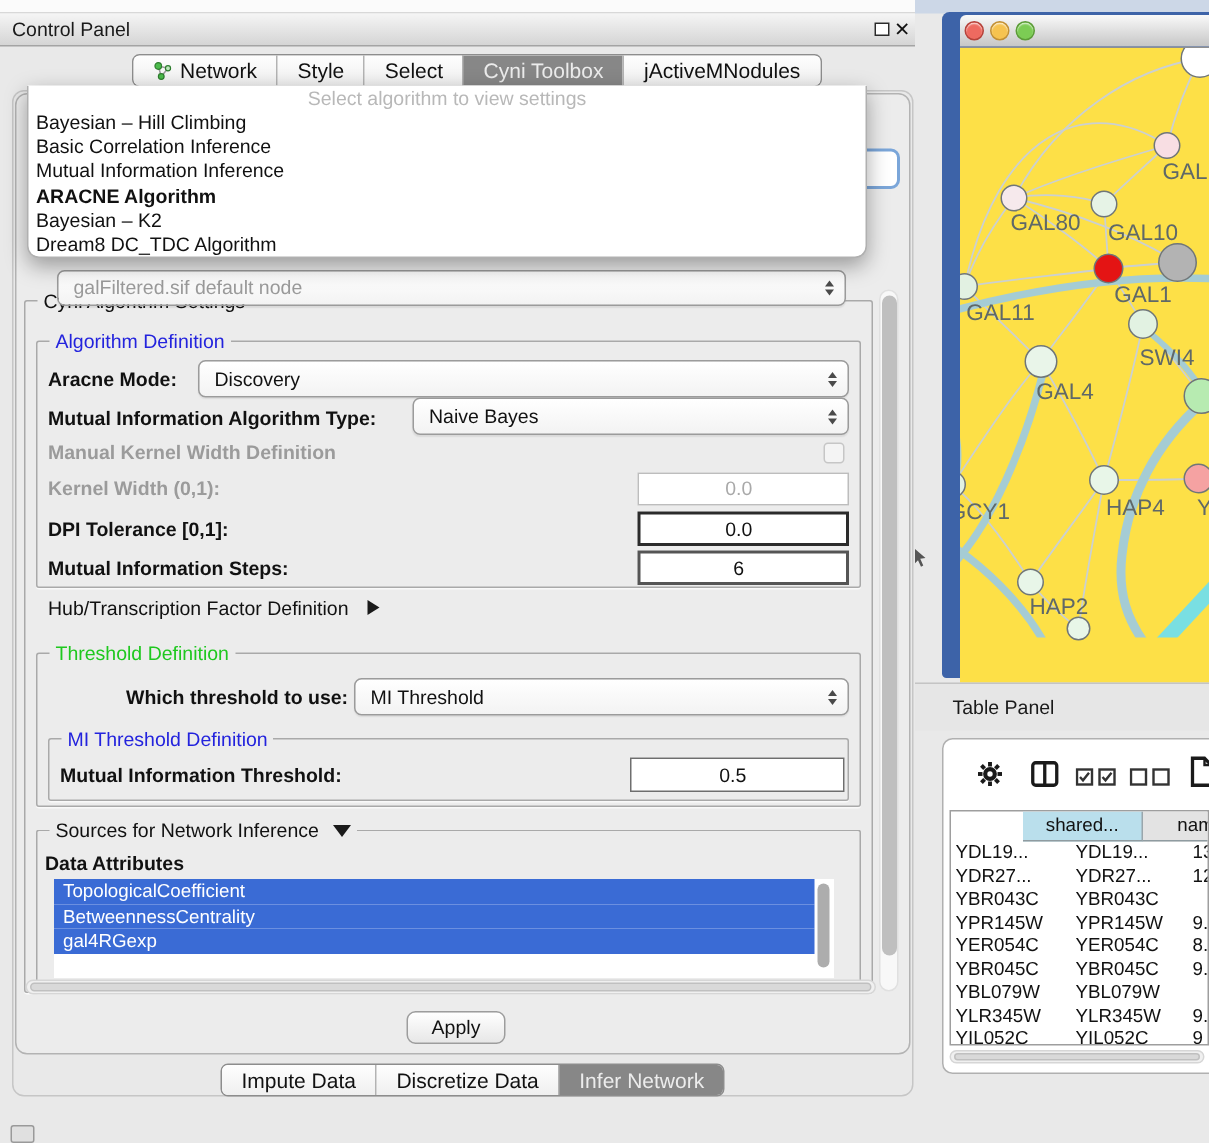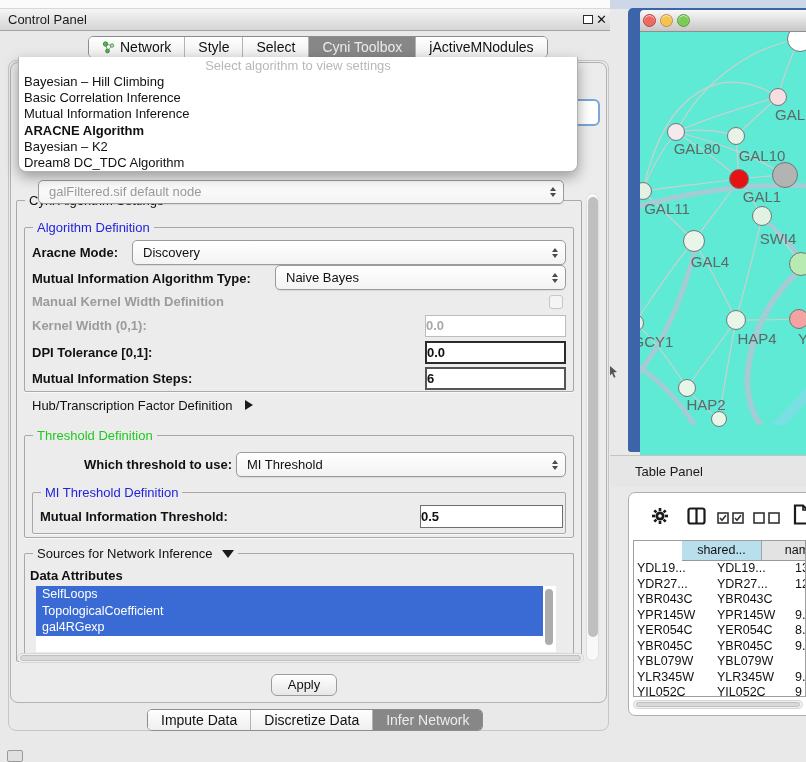--- a/index.html
+++ b/index.html
@@ -24,21 +24,21 @@
 
   
   .outer-outline { left:8px; top:60px; width:601px; height:671px; border:1px solid #c6c6c6; border-radius:8px; }
   .card { left:10px; top:62px; width:597px; height:641px; background:#ececec; border:1px solid #b3b3b3; border-radius:8px; }
 
   
   .combo { position:absolute; background:linear-gradient(#ffffff,#f3f3f3); border:1px solid #9b9b9b; border-radius:5px; line-height:23px; padding-left:10px; box-shadow:0 1px 1px rgba(0,0,0,0.08); }
   .arrows { position:absolute; right:7px; top:50%; transform:translateY(-50%); display:flex; flex-direction:column; gap:2px; }
   .tri-up { width:0; height:0; border-left:3.5px solid transparent; border-right:3.5px solid transparent; border-bottom:4.5px solid #4a4a4a; }
   .tri-dn { width:0; height:0; border-left:3.5px solid transparent; border-right:3.5px solid transparent; border-top:4.5px solid #4a4a4a; }
-  .field { position:absolute; background:#fff; text-align:left; padding-right:6px;font-weight:bold; }
+  .field { position:absolute; background:#fff; text-align:center; padding-right:6px; }
   .lbl { position:absolute; font-weight:bold; white-space:nowrap; }
   .lbl-dis { color:#9b9b9b; }
 
   .grp { position:absolute; border:1px solid #a9a9a9; border-radius:2px; box-shadow:0 1px 0 rgba(255,255,255,0.7); }
   .legend { position:absolute; top:-8px; left:8px; background:#ececec; padding:0 4px; white-space:nowrap; }
   .legend-blue { color:#2323dd; }
   .legend-green { color:#1fc81f; }
 
   
   .dropdown { left:18px; top:57px; width:560px; height:115px; background:#fff; border:1px solid #b0b0b0; border-top:none; border-radius:0 0 8px 8px; box-shadow:0 5px 14px rgba(0,0,0,0.35); z-index:10; overflow:hidden; }
@@ -53,21 +53,21 @@
   .scroll-thumb { position:absolute; background:#bfbfbf; border-radius:6px; }
   .hscroll { position:absolute; background:#f0f0f0; border:1px solid #d6d6d6; border-radius:5px; }
   .hscroll .inner { position:absolute; left:2px; top:1px; right:2px; bottom:1px; background:#d9d9d9; border:1px solid #c0c0c0; border-radius:4px; }
 
   .btn { position:absolute; background:linear-gradient(#ffffff,#e7e7e7); border:1px solid #9d9d9d; border-radius:6px; text-align:center; line-height:19px; }
 
   
   .net-frame { left:628px; top:8px; width:178px; height:444px; background:#3d63a8; border-radius:5px 0 0 3px; }
   .net-titlebar { left:640px; top:10px; width:166px; height:22px; background:linear-gradient(#f9f9f9,#c6c6c6); border-bottom:1px solid #8f8f8f; border-radius:4px 0 0 0; }
   .light { position:absolute; top:4px; width:13px; height:13px; border-radius:50%; box-shadow:inset 0 1px 1px rgba(255,255,255,0.7); }
-  .net-canvas { left:640px; top:32px; width:166px; height:453px; background:#5eead4; overflow:hidden; }
+  .net-canvas { left:640px; top:32px; width:166px; height:453px; background:#fde047; overflow:hidden; }
   .net-node { position:absolute; border-radius:50%; border:1px solid #707678; }
   .net-label { position:absolute; transform:translateX(-50%); font-size:15px; color:#5f6868; white-space:nowrap; }
 
   
   .tp-bar { left:610px; top:455px; width:196px; height:32px; background:#e6e6e6; border-top:1px solid #c4c4c4; }
   .tp-bar .t { position:absolute; left:25px; line-height:32px; color:#1a1a1a; }
   .tp-card { left:628px; top:492px; width:190px; height:224px; background:#fff; border:1px solid #b0b0b0; border-radius:7px; }
   .ttable { left:633px; top:540px; width:173px; height:157px; overflow:hidden; border:1px solid #9e9e9e; }
   .thr { display:flex;margin-left:48px; }
   .th { height:20px; line-height:19px; font-size:12.5px; text-align:center; border-right:1px solid #9aa6ab; border-bottom:1px solid #8f9ba0; overflow:hidden; white-space:nowrap; flex:none; }
@@ -217,22 +217,22 @@
 
   <div class="grp" style="left:24px;top:553px;width:550px;height:109px;border-bottom:none;">
     <span class="legend">
       <span>Sources for Network Inference</span>
       <span class="tick" style="margin-left:6px;border-left:6px solid transparent;border-right:6px solid transparent;border-top:8px solid #1a1a1a;"></span>
     </span>
   </div>
   <span class="lbl" style="left:30px;top:568px;line-height:16px;">Data Attributes</span>
 
   <div class="abs attr-list" id="attr-list">
-      <div class="attr-item">SelfLoops</div>
       <div class="attr-item">TopologicalCoefficient</div>
+      <div class="attr-item">BetweennessCentrality</div>
       <div class="attr-item">gal4RGexp</div>
     </div>
   <div class="scroll-thumb" style="left:545px;top:589px;width:8px;height:56px;background:#adadad;"></div>
 
   <div class="hscroll" style="left:17px;top:653px;width:567px;height:10px;">
     <div class="inner"></div>
   </div>
 
   <div class="btn" style="left:271px;top:674px;width:66px;height:22px;">
     <span>Apply</span>

